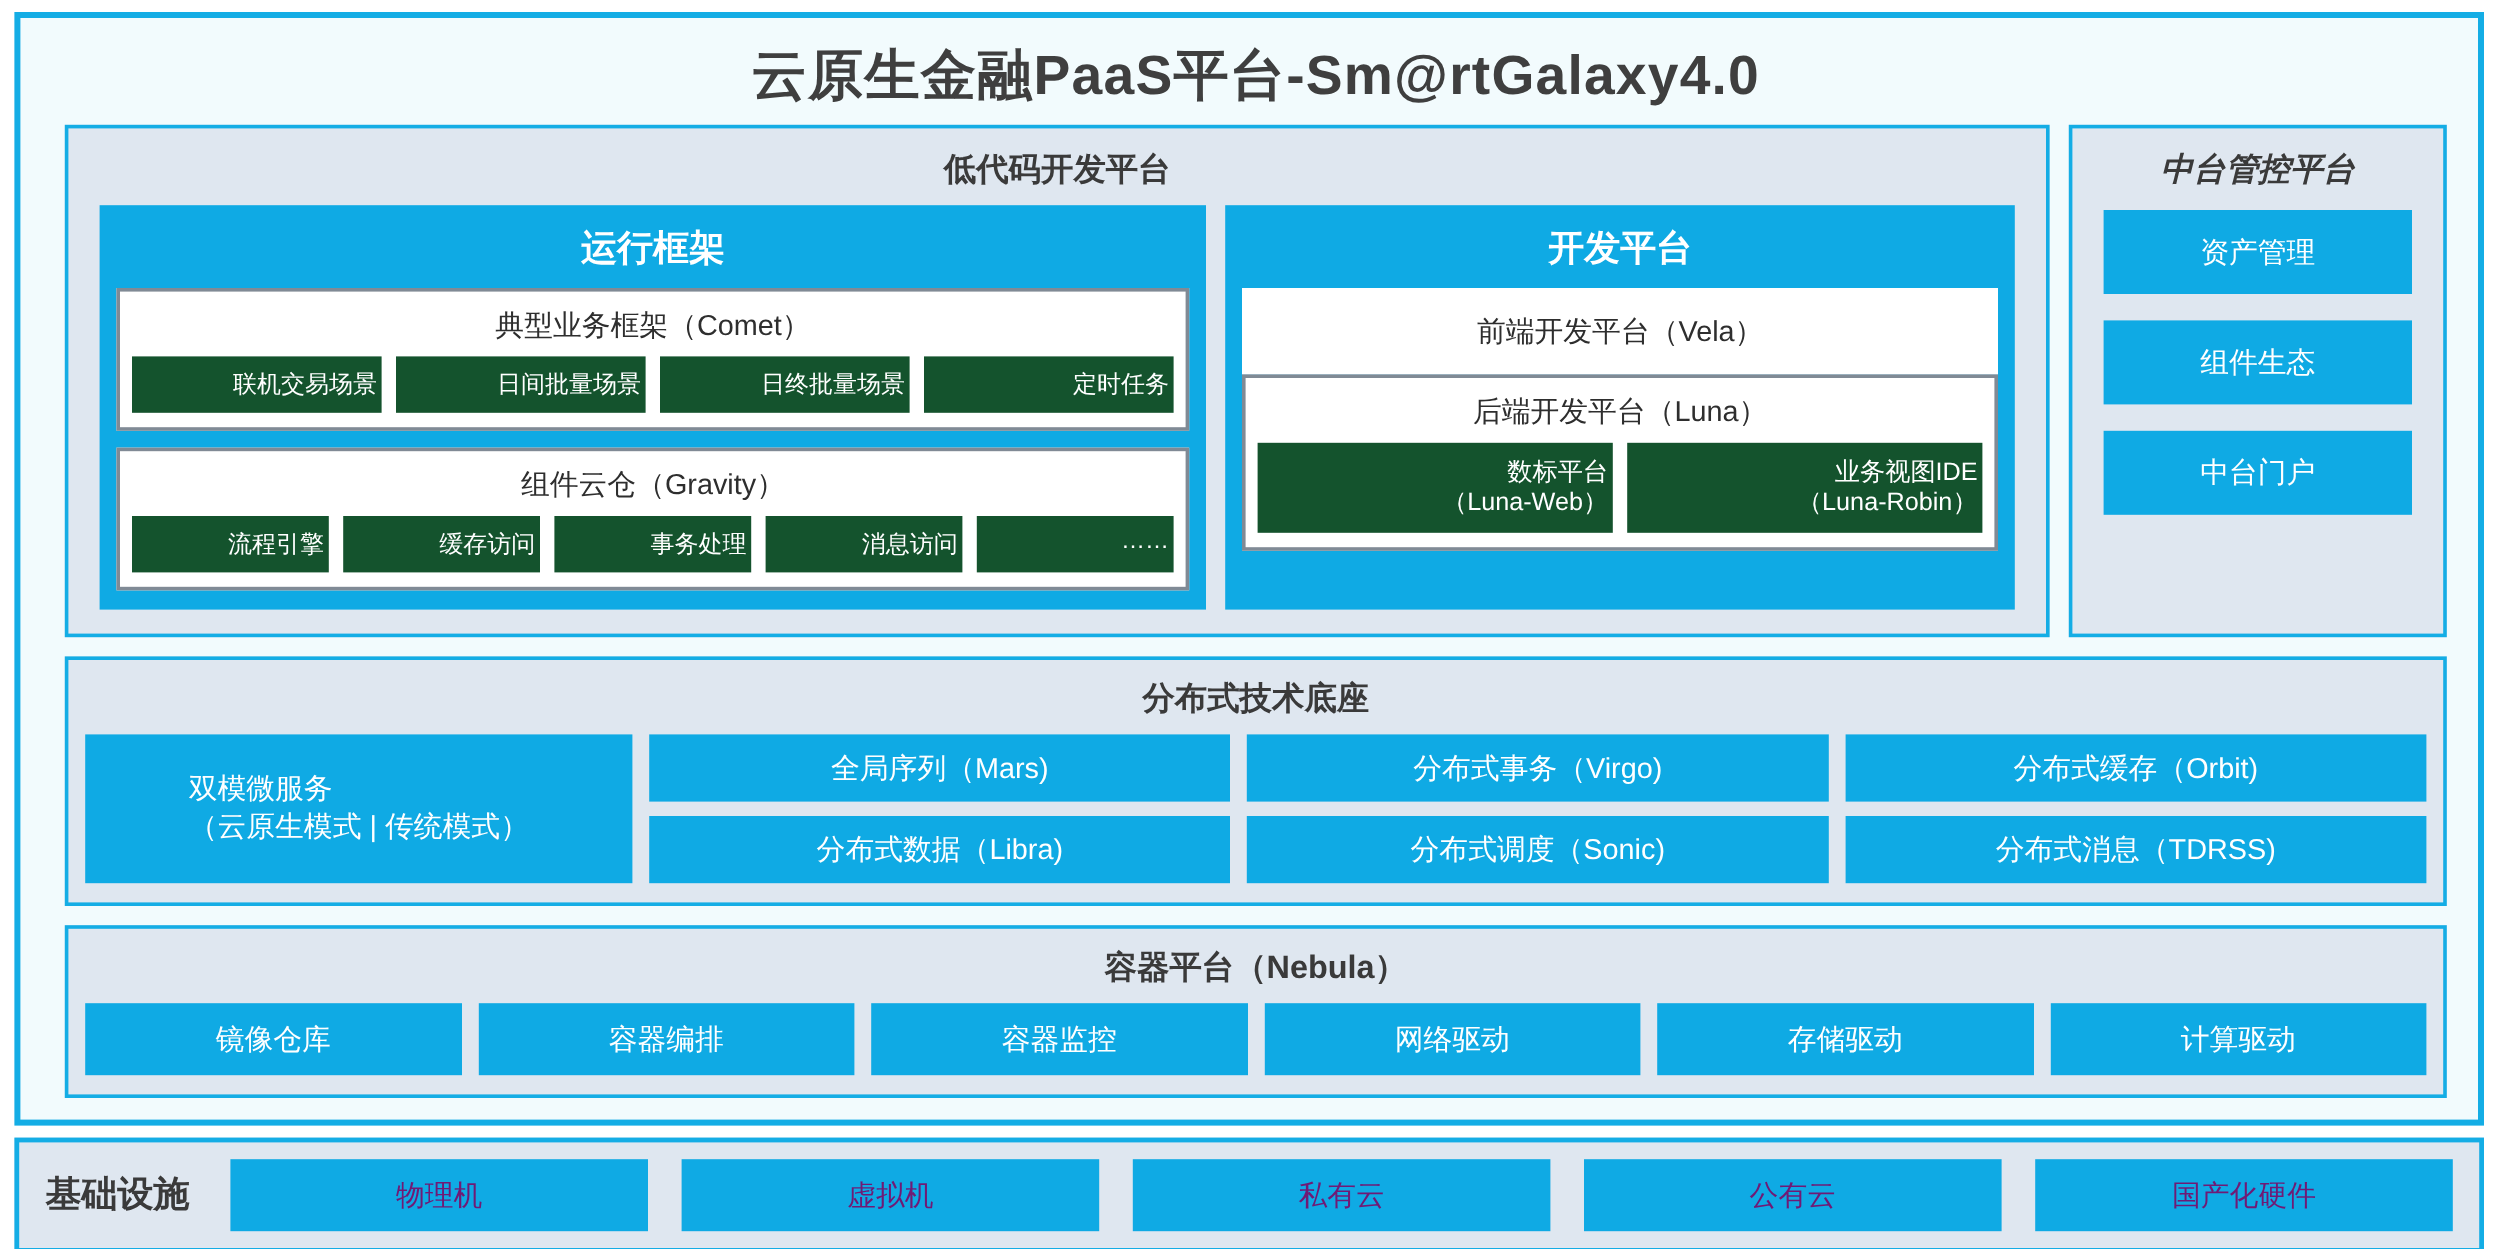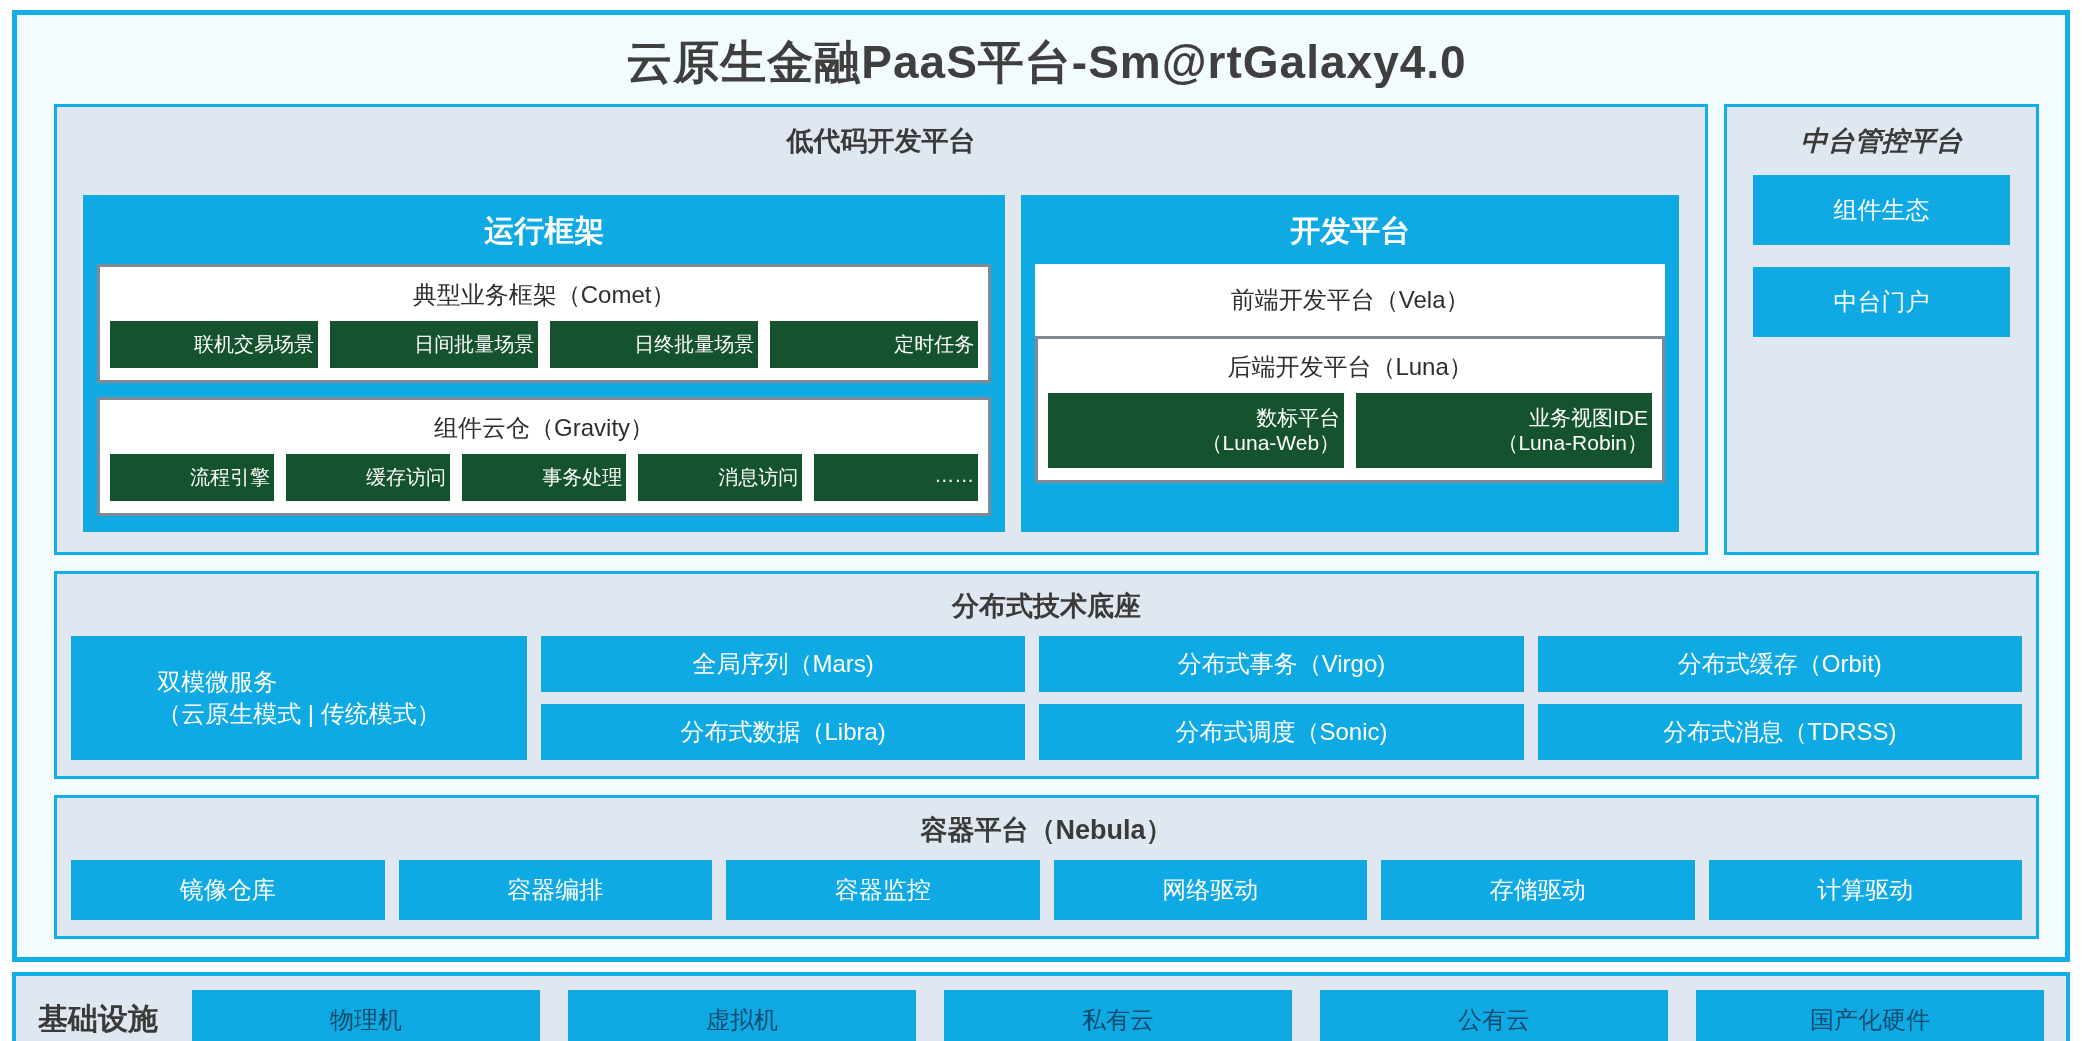--- a/index.html
+++ b/index.html
@@ -79,21 +79,20 @@
     padding: 0 14px 4px 14px;
     align-items: stretch;
   }
 
   .blue-card {
     background: #0FAAE4;
     box-sizing: border-box;
     padding: 10px 14px 16px 14px;
     display: flex;
     flex-direction: column;
-    margin-top: 24px;
   }
   .blue-card-title {
     text-align: center;
     color: #ffffff;
     font-size: 30px;
     font-weight: 600;
     padding: 6px 0 12px 0;
   }
 
   .runtime { flex: 1.42 1 0; }
@@ -240,21 +239,21 @@
     white-space: nowrap;
   }
   .infra-cells {
     display: flex;
     gap: 28px;
     flex: 1 1 auto;
   }
   .infra-cell {
     flex: 1 1 0;
     background: #0FAAE4;
-    color: #0c4a6e;
+    color: #701a75;
     font-size: 24px;
     text-align: center;
     padding: 14px 4px;
     white-space: nowrap;
   }
 </style>
 </head>
 <body>
 
 <div class="page">
@@ -313,20 +312,21 @@
                 </div>
               </div>
             </div>
           </div>
 
         </div>
       </div>
 
       <div class="panel midplat">
         <div class="panel-title">中台管控平台</div>
+        <div class="mid-item">资产管理</div>
         <div class="mid-item">组件生态</div>
         <div class="mid-item">中台门户</div>
       </div>
 
     </div>
 
     <div class="panel base-panel">
       <div class="panel-title">分布式技术底座</div>
       <div class="base-cols">
 

